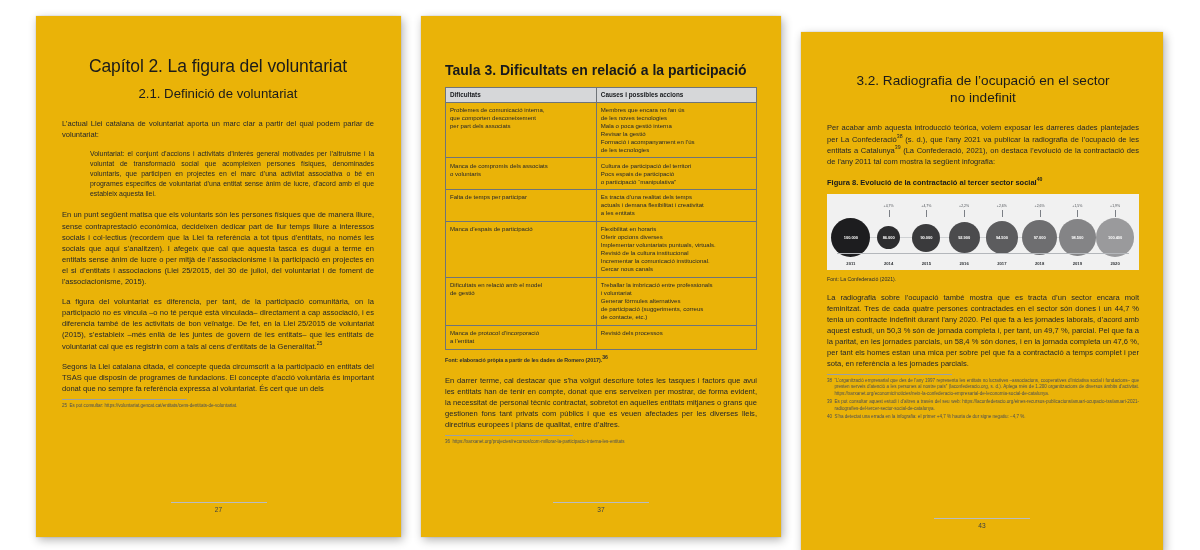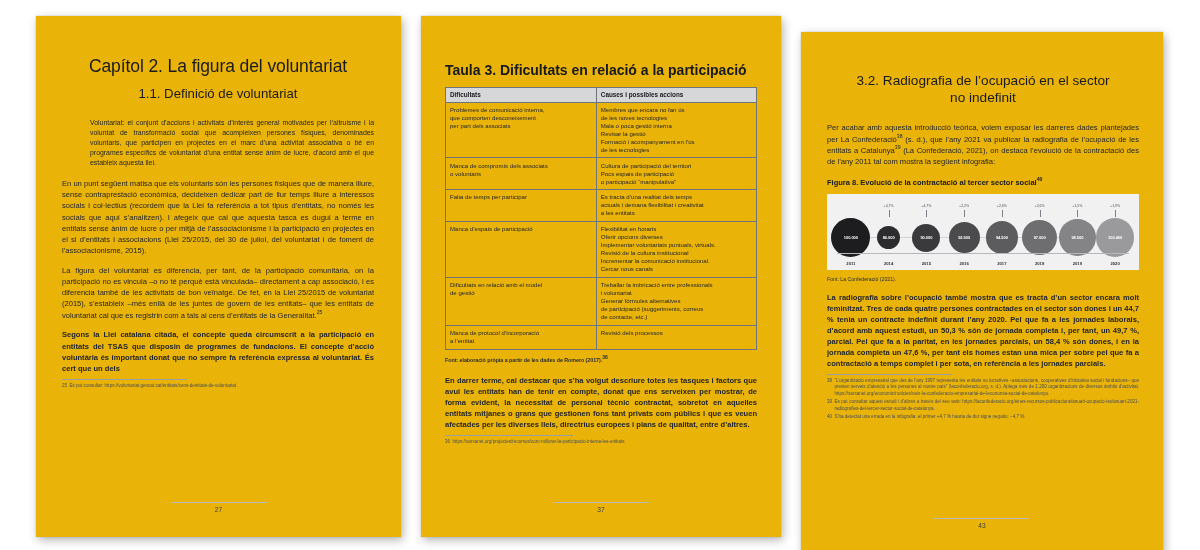--- a/index.html
+++ b/index.html
@@ -51,21 +51,21 @@
     line-height:1.28;
   }
   p.body{
     font-size:7.55px;
     line-height:1.465;
     color:#24262b;
     text-align:justify;
     margin:0 0 9px 0;
     hyphens:none;
   }
-  p.body.tight{margin-bottom:0;font-weight:bold;}
+  p.body.tight{margin-bottom:0;}
   blockquote.quote{
     margin:0 0 10px 28px;
     font-size:6.9px;
     line-height:1.46;
     color:#24262b;
     text-align:justify;
   }
   .sup{font-size:5.2px;vertical-align:super;}
 
   
@@ -168,21 +168,22 @@
   }
 </style>
 </head>
 <body>
 
 <div class="spread">
 
   <div class="page p1">
     <div class="inner">
       <h1 class="chapter">Capítol 2. La figura del voluntariat</h1>
-      <h2 class="subchapter">1.1. Definició de voluntariat</h2>
+      <h2 class="subchapter">2.1. Definició de voluntariat</h2>
+      <p class="body">L’actual Llei catalana de voluntariat aporta un marc clar a partir del qual podem parlar de voluntariat:</p>
       <blockquote class="quote">Voluntariat: el conjunt d’accions i activitats d’interès general motivades per l’altruisme i la voluntat de transformació social que acompleixen persones físiques, denominades voluntaris, que participen en projectes en el marc d’una activitat associativa o bé en programes específics de voluntariat d’una entitat sense ànim de lucre, d’acord amb el que estableix aquesta llei.</blockquote>
       <p class="body">En un punt següent matisa que els voluntaris són les persones físiques que de manera lliure, sense contraprestació econòmica, decideixen dedicar part de llur temps lliure a interessos socials i col·lectius (recordem que la Llei fa referència a tot tipus d’entitats, no només les socials que aquí s’analitzen). I afegeix que cal que aquesta tasca es dugui a terme en entitats sense ànim de lucre o per mitjà de l’associacionisme i la participació en projectes en el si d’entitats i associacions (Llei 25/2015, del 30 de juliol, del voluntariat i de foment de l’associacionisme, 2015).</p>
       <p class="body"><span>La figura del voluntariat es diferencia, per tant, de la participació comunitària, on la participació no es vincula –o no té perquè està vinculada– directament a cap associació, i es diferencia també de les activitats de bon veïnatge. De fet, en la Llei 25/2015 de voluntariat (2015), s’estableix –més enllà de les juntes de govern de les entitats– que les entitats de voluntariat cal que es registrin com a tals al cens d’entitats de la Generalitat.</span><span class="sup">25</span></p>
       <p class="body tight">Segons la Llei catalana citada, el concepte queda circumscrit a la participació en entitats del TSAS que disposin de programes de fundacions. El concepte d’acció voluntària és important donat que no sempre fa referència expressa al voluntariat. És cert que un dels</p>
       <div class="fnrule"></div>
       <div class="fnitem">
         <span class="footnote num">25</span>
         <span class="footnote txt">Es pot consultar: https://voluntariat.gencat.cat/entitats/cens-dentitats-de-voluntariat.</span>
       </div>
     </div>

